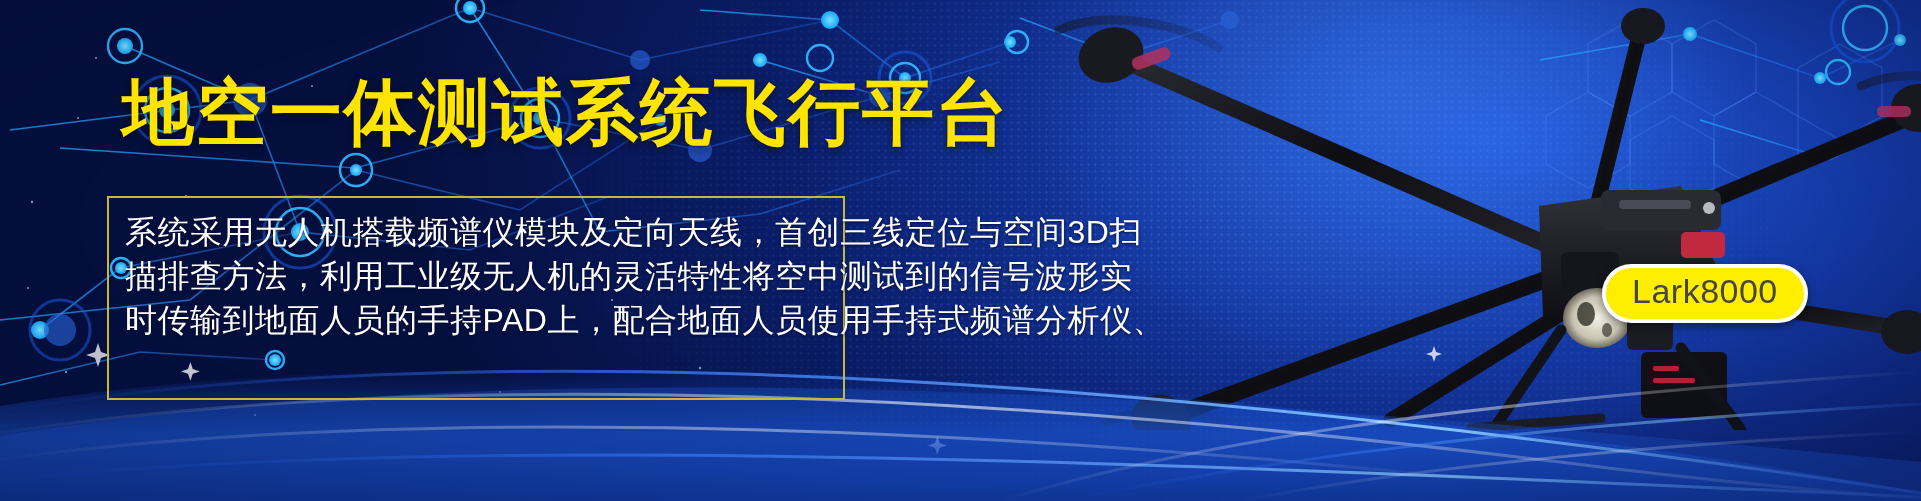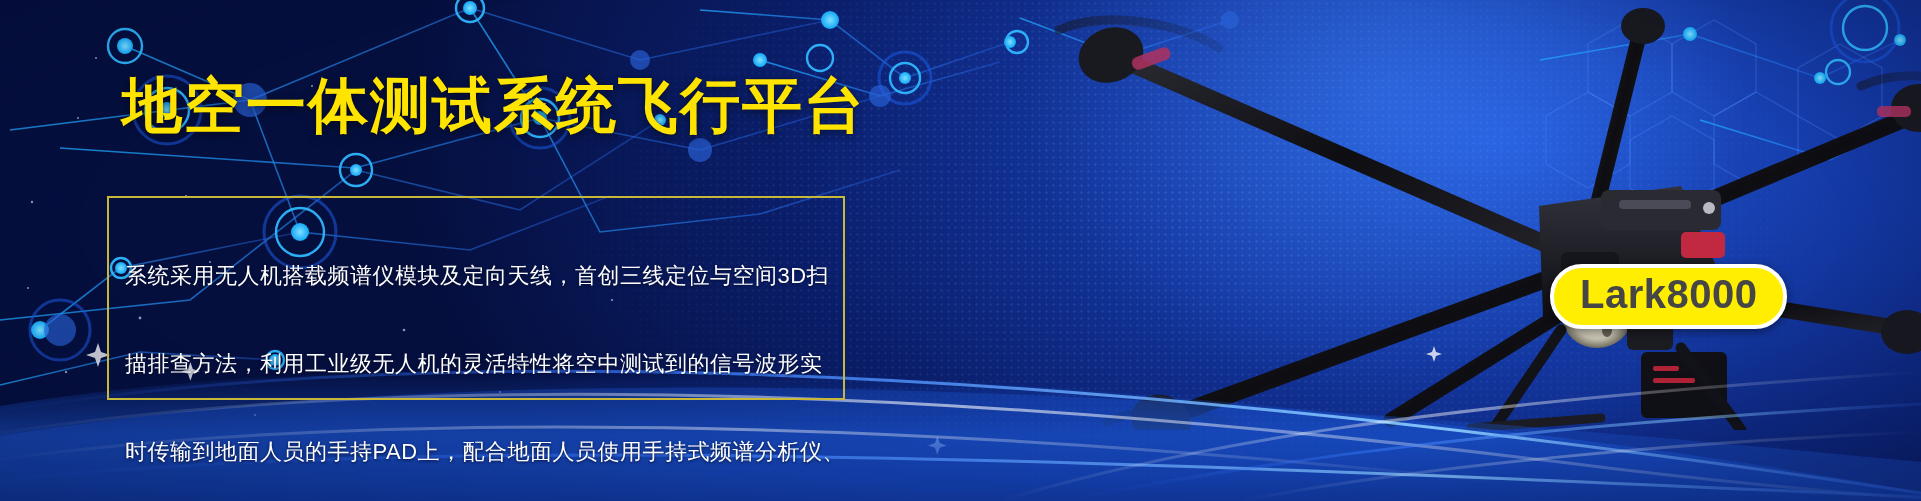--- a/index.html
+++ b/index.html
@@ -34,56 +34,55 @@
     background:radial-gradient(520px 430px at 72% 18%, rgba(70,140,255,.40), rgba(70,140,255,0) 70%);
   }
 
   
   .drone{ position:absolute; right:0; top:0; width:880px; height:430px; }
   .drone svg{ width:100%; height:100%; display:block; }
 
   
   .title{
     position:absolute; left:122px; top:76px;
-    font-size:60px; line-height:1;
+    font-size:72px; line-height:1;
     font-weight:700;
     letter-spacing:2px;
     color:#ffe400;
     white-space:nowrap;
     text-shadow:0 0 2px rgba(0,0,0,.45), 0 3px 10px rgba(0,0,0,.45);
   }
 
   
   .desc-box{
     position:absolute; left:107px; top:196px;
     width:738px; height:204px;
     border:2px solid #c7b83a;
     box-sizing:border-box;
     padding:12px 16px 10px 16px;
   }
   .desc-line{
     color:#ffffff;
-    font-size:22px;
+    font-size:32px;
     line-height:44px;
     letter-spacing:.5px;
     white-space:nowrap;
     text-shadow:0 1px 3px rgba(0,10,40,.85);
-    margin-top:44px;
   }
 
   
   .badge{
-    position:absolute; left:1550px; top:264px;
+    position:absolute; left:1602px; top:264px;
     padding:5px 26px 9px 26px;
     background:#ffee00;
     border:4px solid #ffffff;
     border-radius:32px;
     color:#464646;
-    font-size:40px;
-    font-weight:700;
+    font-size:34px;
+    font-weight:400;
     letter-spacing:.5px;
     line-height:1.08;
     box-shadow:0 3px 10px rgba(0,0,0,.45);
   }
 
   
   .waves{ position:absolute; left:0; bottom:0; width:100%; height:215px; }
   .waves svg{ width:100%; height:100%; display:block; }
 </style>
 </head>

